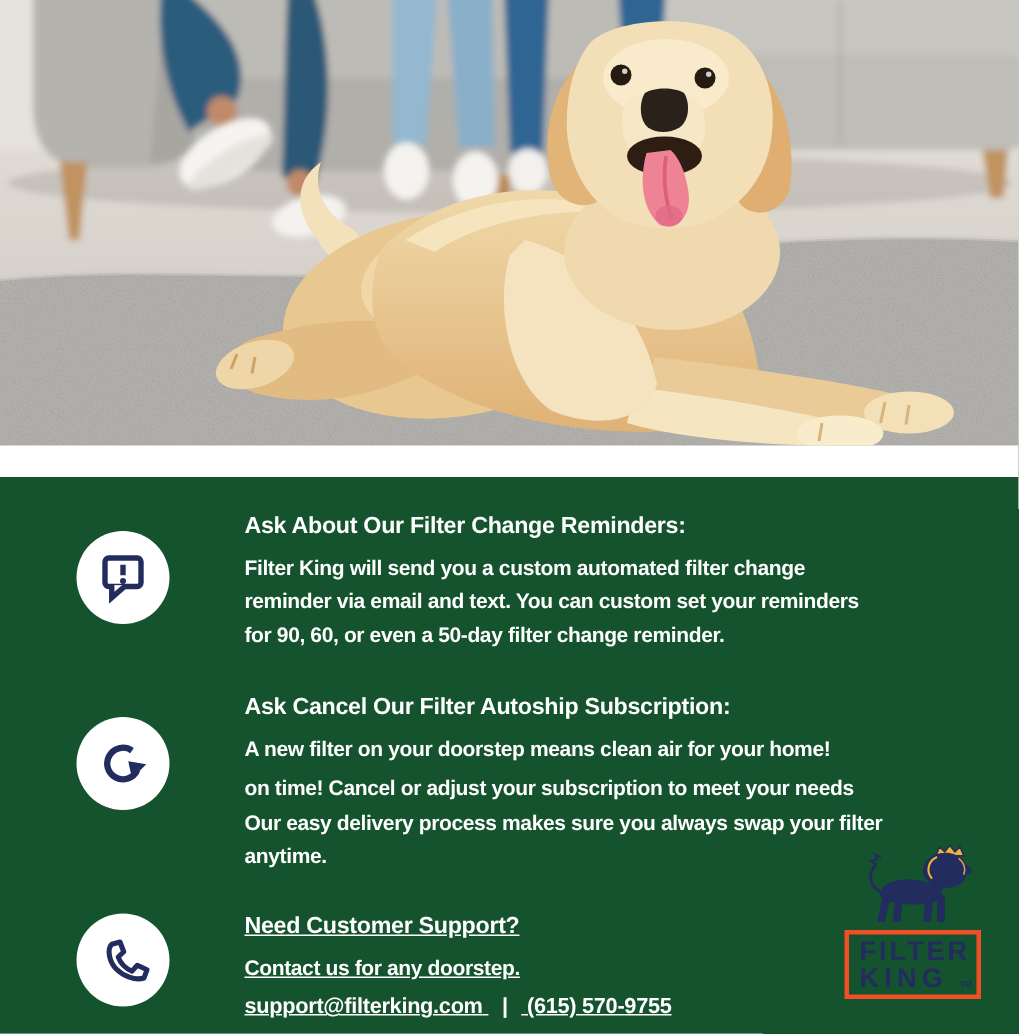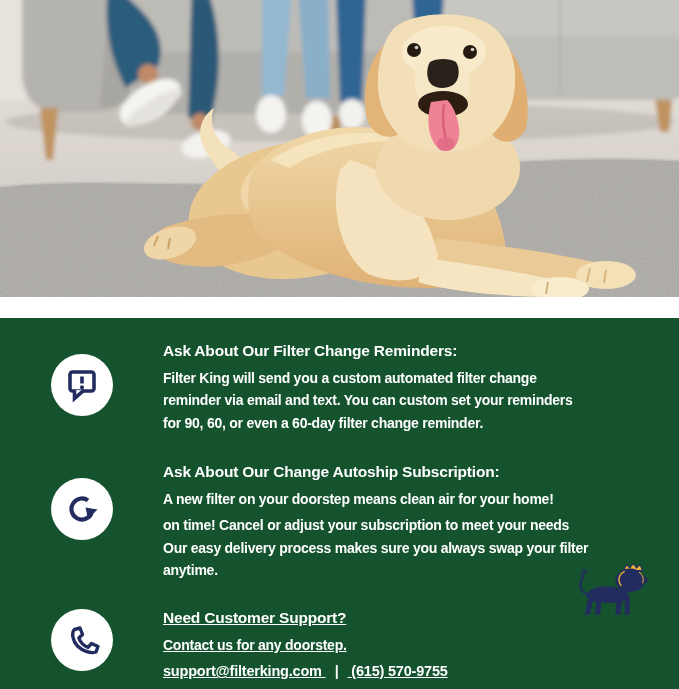--- a/index.html
+++ b/index.html
@@ -155,26 +155,26 @@
       <svg width="40" height="40" viewBox="0 0 40 40">
         <path d="M12.5,9.5 L18,8 L20.5,14.5 L16.8,18 C18.4,22.4 21.6,25.6 26,27.4 L29.5,23.5 L36,26.5 L34,32 C28,34 20,30.5 15.5,26 C11,21.5 9,13 12.5,9.5 Z" fill="none" stroke="#232C5E" stroke-width="3.4" stroke-linejoin="round"></path>
       </svg>
     </div>
 
     <div class="text" style="top:23px;">
       <h2 class="h">Ask About Our Filter Change Reminders:</h2>
       <div class="p">
         <div class="ln">Filter King will send you a custom automated filter change</div>
         <div class="ln">reminder via email and text. You can custom set your reminders</div>
-        <div class="ln">for 90, 60, or even a 60-day filter change reminder.</div>
+        <div class="ln">for 90, 60, or even a 50-day filter change reminder.</div>
       </div>
     </div>
 
     <div class="text" style="top:144px;">
-      <h2 class="h">Ask About Our Change Autoship Subscription:</h2>
+      <h2 class="h">Ask Cancel Our Filter Autoship Subscription:</h2>
       <div class="p">
         <div class="ln">A new filter on your doorstep means clean air for your home!</div>
       </div>
       <div class="p">
         <div class="ln">on time! Cancel or adjust your subscription to meet your needs</div>
         <div class="ln">Our easy delivery process makes sure you always swap your filter</div>
         <div class="ln">anytime.</div>
       </div>
     </div>
 
@@ -207,14 +207,19 @@
     <path d="M16,36 C20,29 32,25 44,27 C52,28 58,30 62,33 C66,36 66,41 62,43 C54,47 36,47 27,45 C20,43 14,40 16,36 Z" fill="#232C5E"></path>
 
     <path d="M56,32 C58,24 62,18 68,15 L74,20 C72,27 68,33 63,36 Z" fill="#232C5E"></path>
 
     <path d="M58,30 C50,28 47,18 53,12 C57,6 68,4 75,7 C83,10 87,18 83,26 C80,32 70,34 64,33 C61,32 59,31 58,30 Z" fill="#232C5E"></path>
     <path d="M80,14 C86,15 89,18 88,21 C86,24 80,24 77,23 Z" fill="#232C5E"></path>
     <path d="M57,26 C52,20 54,12 61,9" stroke="#F0B43E" stroke-width="1.6" fill="none"></path>
     <path d="M78,10 C82,13 84,18 82,23" stroke="#F0B43E" stroke-width="1.2" fill="none" opacity="0.9"></path>
   </svg>
 
+  <div class="logo-box">
+    <span class="logo-line1">FILTER</span>
+    <span class="logo-line2">KING</span>
+    <span class="logo-tm">TM</span>
+  </div>
 
 </div>
 
 </body></html>

